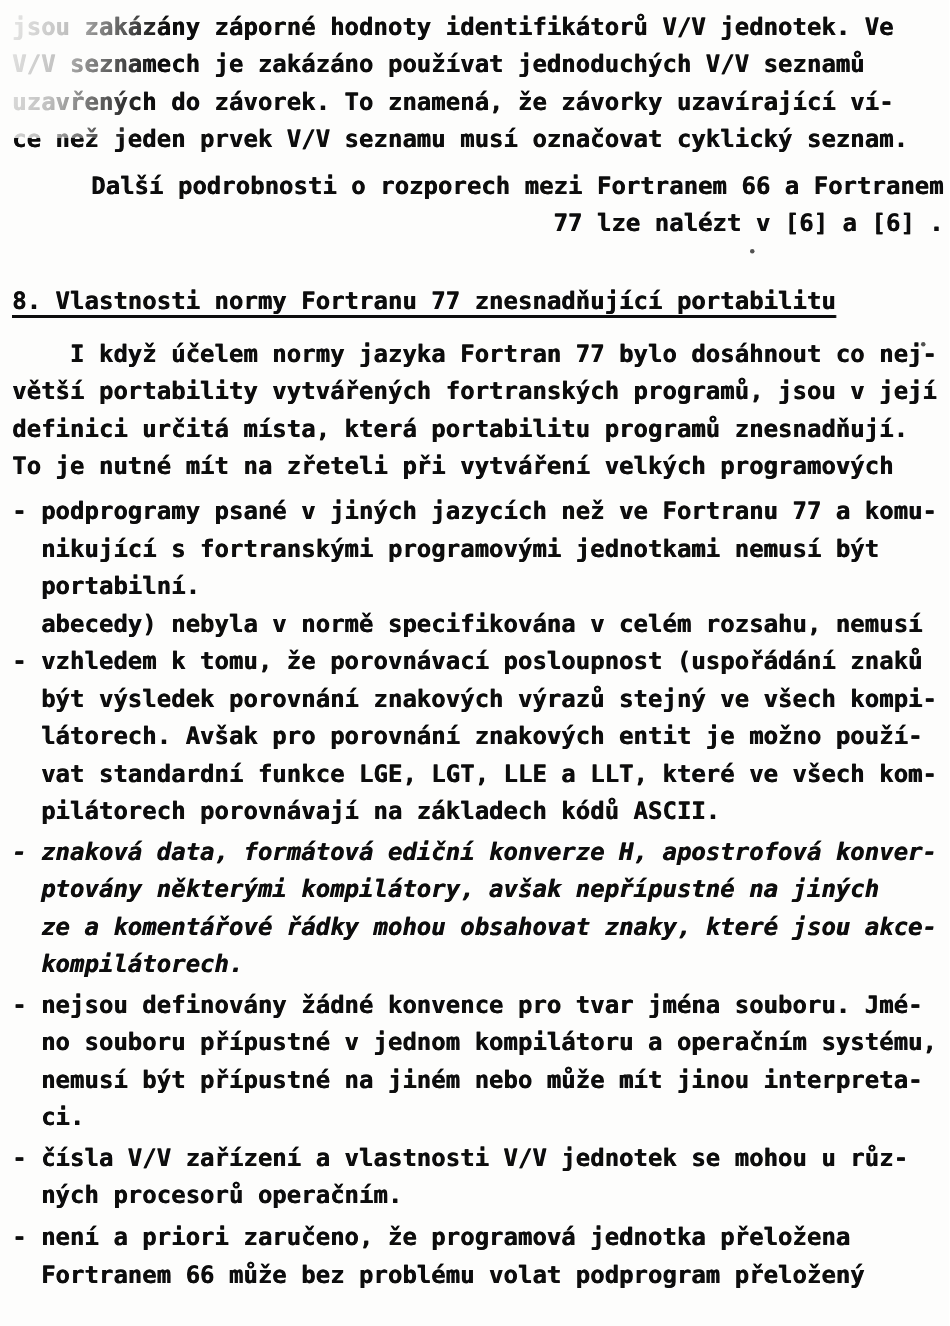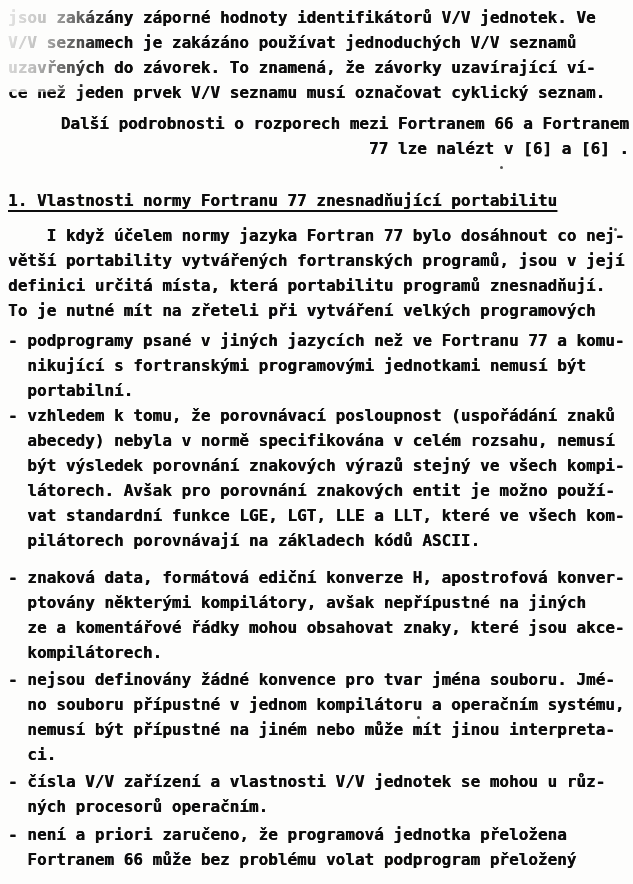--- a/index.html
+++ b/index.html
@@ -30,21 +30,21 @@
   .p2     { margin-top: 6px; text-align: right; }
   .heading-block { margin-top: 27px; }
   .heading-block .line {
     text-decoration: underline;
     text-decoration-thickness: 2px;
     text-underline-offset: 4px;
   }
   .p3     { margin-top: 10px; }
   .b1     { margin-top: 5px; }
   .b2     { margin-top: 0; }
-  .b3     { margin-top: 12px; }
+  .b3     { margin-top: 2px; font-style: italic; }
   .b4     { margin-top: 2px; }
   .b5     { margin-top: 2px; }
   .b6     { margin-top: 3px; }
   .fade-overlay {
     position: absolute;
     left: 0; top: 0;
     width: 120px; height: 92px;
     background:
       linear-gradient(105deg,
         rgba(253,253,252,0.95) 0%,
@@ -71,39 +71,39 @@
     <div class="line">uzavřených do závorek. To znamená, že závorky uzavírající ví-</div>
     <div class="line">ce než jeden prvek V/V seznamu musí označovat cyklický seznam.</div>
   </div>
 
   <div class="para p2">
     <div class="line">    Další podrobnosti o rozporech mezi Fortranem 66 a Fortranem</div>
     <div class="line">77 lze nalézt v [6] a [6] .</div>
   </div>
 
   <div class="heading-block">
-    <div class="line">1. Vlastnosti normy Fortranu 77 znesnadňující portabilitu</div>
+    <div class="line">8. Vlastnosti normy Fortranu 77 znesnadňující portabilitu</div>
   </div>
 
   <div class="para p3">
     <div class="line">    I když účelem normy jazyka Fortran 77 bylo dosáhnout co nej-</div>
     <div class="line">větší portability vytvářených fortranských programů, jsou v její</div>
     <div class="line">definici určitá místa, která portabilitu programů znesnadňují.</div>
     <div class="line">To je nutné mít na zřeteli při vytváření velkých programových</div>
   </div>
 
   <div class="para b1">
     <div class="line">- podprogramy psané v jiných jazycích než ve Fortranu 77 a komu-</div>
     <div class="line">  nikující s fortranskými programovými jednotkami nemusí být</div>
     <div class="line">  portabilní.</div>
   </div>
 
   <div class="para b2">
+    <div class="line">  abecedy) nebyla v normě specifikována v celém rozsahu, nemusí</div>
     <div class="line">- vzhledem k tomu, že porovnávací posloupnost (uspořádání znaků</div>
-    <div class="line">  abecedy) nebyla v normě specifikována v celém rozsahu, nemusí</div>
     <div class="line">  být výsledek porovnání znakových výrazů stejný ve všech kompi-</div>
     <div class="line">  látorech. Avšak pro porovnání znakových entit je možno použí-</div>
     <div class="line">  vat standardní funkce LGE, LGT, LLE a LLT, které ve všech kom-</div>
     <div class="line">  pilátorech porovnávají na základech kódů ASCII.</div>
   </div>
 
   <div class="para b3">
     <div class="line">- znaková data, formátová ediční konverze H, apostrofová konver-</div>
     <div class="line">  ptovány některými kompilátory, avšak nepřípustné na jiných</div>
     <div class="line">  ze a komentářové řádky mohou obsahovat znaky, které jsou akce-</div>

